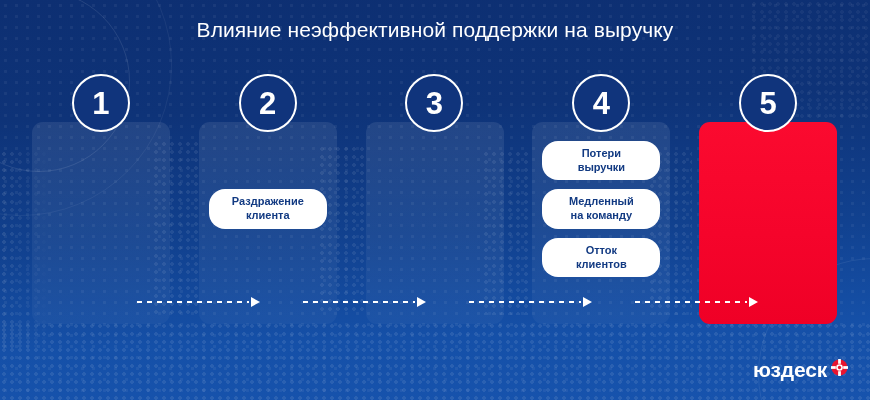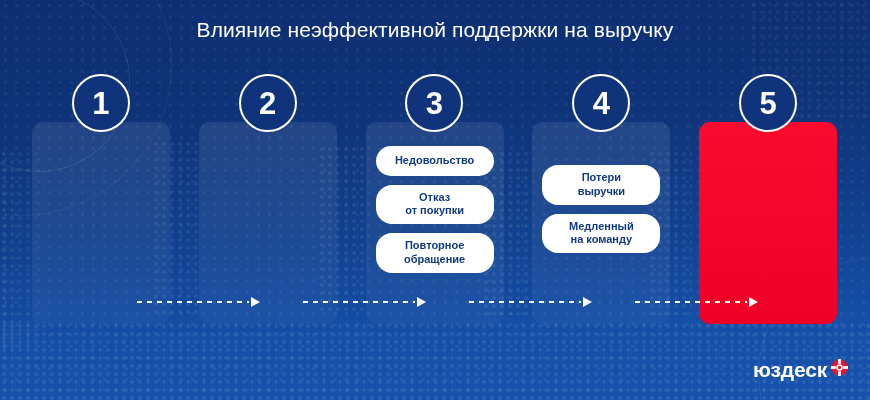--- a/index.html
+++ b/index.html
@@ -217,42 +217,41 @@
   <div class="stages">
 
     <div class="stage">
       <div class="card"></div>
       <div class="badge">1</div>
     </div>
 
     <div class="stage">
       <div class="card"></div>
       <div class="badge">2</div>
+      <div class="chips">
+        <div class="chip">Раздражение
+клиента</div>
+      </div>
     </div>
 
     <div class="stage">
       <div class="card"></div>
       <div class="badge">3</div>
-      <div class="chips">
-        <div class="chip">Недовольство</div>
-        <div class="chip">Отказ
-от покупки</div>
-        <div class="chip">Повторное
-обращение</div>
-      </div>
     </div>
 
     <div class="stage">
       <div class="card"></div>
       <div class="badge">4</div>
       <div class="chips">
         <div class="chip">Потери
 выручки</div>
         <div class="chip">Медленный
 на команду</div>
+        <div class="chip">Отток
+клиентов</div>
       </div>
     </div>
 
     <div class="stage danger">
       <div class="card"></div>
       <div class="badge">5</div>
     </div>
 
   </div>
 

